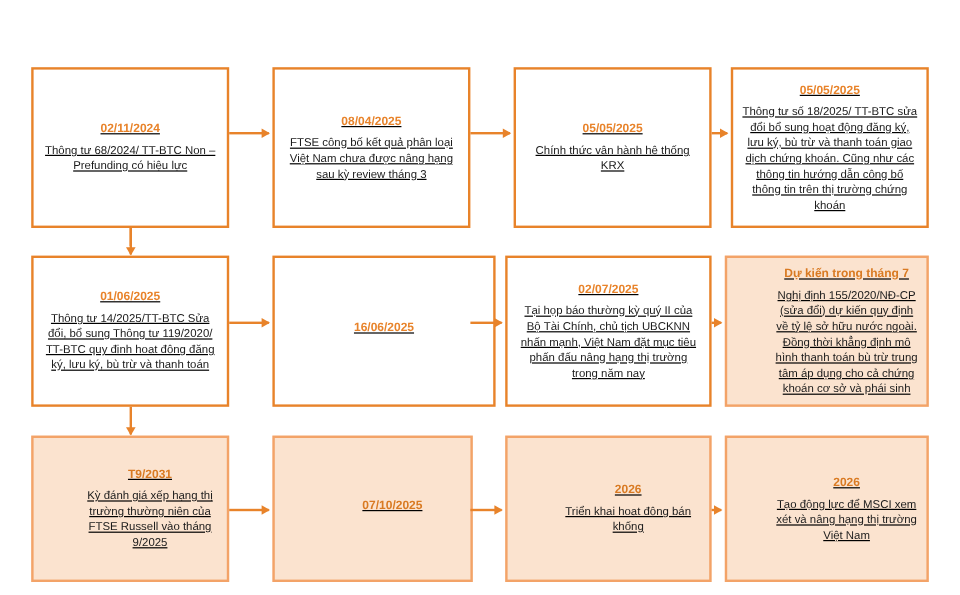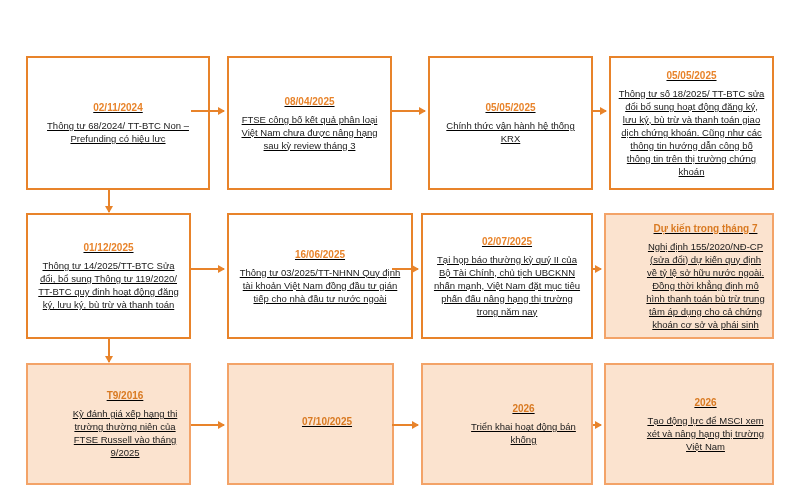--- a/index.html
+++ b/index.html
@@ -89,21 +89,21 @@
     border-color: #e8832a;
     border-style: solid;
     border-width: 0;
   }
 </style>
 </head>
 <body>
 
 <div id="timeline">
 
-  <div class="card" style="left:26px; top:56px; width:184px; height:134px;">
+  <div class="card" style="left:26px; top:56px; width:165px; height:134px;">
     <div class="date">02/11/2024</div>
     <div class="body">Thông tư 68/2024/ TT-BTC Non – Prefunding có hiệu lực</div>
   </div>
 
   <div class="card" style="left:227px; top:56px; width:165px; height:134px;">
     <div class="date">08/04/2025</div>
     <div class="body">FTSE công bố kết quả phân loại Việt Nam chưa được nâng hạng sau kỳ review tháng 3</div>
   </div>
 
   <div class="card" style="left:428px; top:56px; width:165px; height:134px;">
@@ -117,47 +117,46 @@
   </div>
 
   <div class="arrow-h" style="left:191px; top:110px; width:33px;"></div>
   <div class="arrow-h" style="left:392px; top:110px; width:33px;"></div>
   <div class="arrow-h" style="left:593px; top:110px; width:13px;"></div>
 
   <div class="elbow" style="left:108px; top:190px; width:2px; height:15px; background:#e8832a;"></div>
   <div class="arrow-v" style="left:108px; top:190px; height:22px;"></div>
 
   <div class="card" style="left:26px; top:213px; width:165px; height:126px;">
-    <div class="date">01/12/2025</div>
+    <div class="date">01/06/2025</div>
     <div class="body">Thông tư 14/2025/TT-BTC Sửa đổi, bổ sung Thông tư 119/2020/ TT-BTC quy định hoạt động đăng ký, lưu ký, bù trừ và thanh toán</div>
   </div>
 
   <div class="card" style="left:227px; top:213px; width:186px; height:126px;">
     <div class="date">16/06/2025</div>
-    <div class="body">Thông tư 03/2025/TT-NHNN Quy định tài khoản Việt Nam đồng đầu tư gián tiếp cho nhà đầu tư nước ngoài</div>
   </div>
 
   <div class="card" style="left:421px; top:213px; width:172px; height:126px;">
     <div class="date">02/07/2025</div>
     <div class="body">Tại họp báo thường kỳ quý II của Bộ Tài Chính, chủ tịch UBCKNN nhấn mạnh, Việt Nam đặt mục tiêu phấn đấu nâng hạng thị trường trong năm nay</div>
   </div>
 
   <div class="card filled" style="left:604px; top:213px; width:170px; height:126px;">
     <div class="date">Dự kiến trong tháng 7</div>
     <div class="body">Nghị định 155/2020/NĐ-CP (sửa đổi) dự kiến quy định về tỷ lệ sở hữu nước ngoài. Đồng thời khẳng định mô hình thanh toán bù trừ trung tâm áp dụng cho cả chứng khoán cơ sở và phái sinh</div>
   </div>
 
   <div class="arrow-h" style="left:191px; top:268px; width:33px;"></div>
   <div class="arrow-h" style="left:392px; top:268px; width:26px;"></div>
   <div class="arrow-h" style="left:593px; top:268px; width:8px;"></div>
 
   <div class="arrow-v" style="left:108px; top:339px; height:23px;"></div>
 
   <div class="card filled" style="left:26px; top:363px; width:165px; height:122px;">
-    <div class="date">T9/2016</div>
+    <div class="date">T9/2031</div>
     <div class="body">Kỳ đánh giá xếp hạng thị trường thường niên của FTSE Russell vào tháng 9/2025</div>
   </div>
 
   <div class="card filled" style="left:227px; top:363px; width:167px; height:122px;">
     <div class="date">07/10/2025</div>
   </div>
 
   <div class="card filled" style="left:421px; top:363px; width:172px; height:122px;">
     <div class="date">2026</div>
     <div class="body">Triển khai hoạt động bán khống</div>

